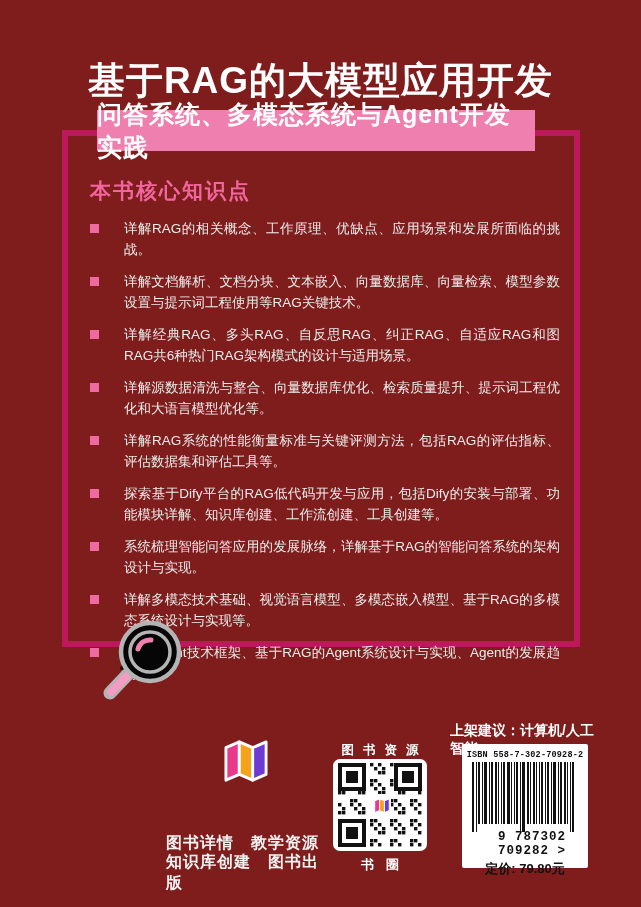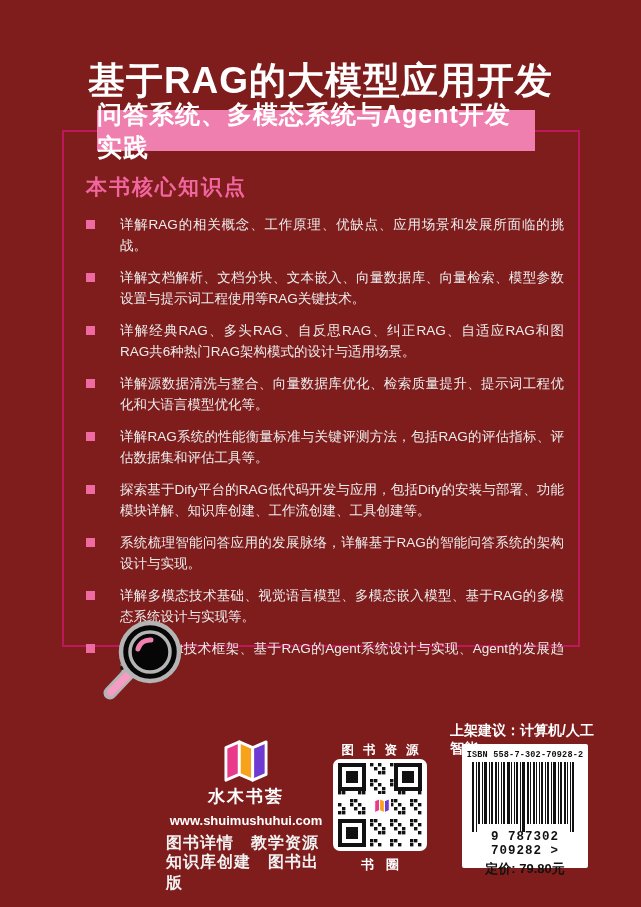--- a/index.html
+++ b/index.html
@@ -14,21 +14,21 @@
     color:#ffffff; font-size:37px; font-weight:800; letter-spacing:1px;
   }
   .subtitle-band {
     position:absolute; top:110px; left:97px; width:438px; height:41px;
     background:#ef7fae; z-index:3; display:flex; align-items:center; justify-content:center;
     color:#ffffff; font-size:25px; font-weight:700; letter-spacing:1px;
   }
   
   .kbox {
     position:absolute; left:62px; top:130px; width:518px; height:517px;
-    border:2px solid #be185d; z-index:1;
+    border:6px solid #be185d; z-index:1;
   }
   .kbox-inner { padding:41px 14px 0 22px; }
   .kbox-heading {
     color:#f2669f; font-size:21px; font-weight:700; letter-spacing:2px; margin-bottom:13px;
   }
   .kbox ul { list-style:none; }
   .kbox li {
     position:relative; padding-left:34px; margin-bottom:11px;
     color:#ececec; font-size:13.5px; line-height:21px; text-align:justify;
   }
@@ -74,21 +74,21 @@
   .barcode-box {
     left:462px; top:744px; width:126px; height:124px; background:#ffffff; border-radius:2px;
     color:#111; text-align:center;
   }
   .isbn-line {
     position:absolute; top:6px; left:0; width:100%;
     font-family:"Liberation Mono", monospace; font-size:8.5px; font-weight:700; letter-spacing:0.2px;
   }
   .bars { position:absolute; top:18px; left:7px; }
   .barcode-digits {
-    position:absolute; top:86px; left:2px; width:122px;
+    position:absolute; top:86px; left:9px; width:122px;
     font-family:"Liberation Mono", monospace; font-size:12.5px; font-weight:700; letter-spacing:1px;
     text-align:center;
   }
   .price-line {
     position:absolute; top:104px; left:0; width:100%;
     font-size:13px; font-weight:700;margin-top:12px;
   }
 </style>
 </head>
 <body>
@@ -132,22 +132,20 @@
 
   <div class="abs pub-logo">
     <svg width="44" height="44" viewBox="0 0 46 46">
       <g stroke="#ffffff" stroke-width="3" stroke-linejoin="round">
         <polygon points="2,8 16,2 16,36 2,42" fill="#e8398b"></polygon>
         <polygon points="16,2 30,8 30,42 16,36" fill="#f7a21b"></polygon>
         <polygon points="30,8 44,2 44,36 30,42" fill="#6d3bd1"></polygon>
       </g>
     </svg>
   </div>
-  <div class="abs pub-name">水木书荟</div>
-  <div class="abs pub-site">www.shuimushuhui.com</div>
   <div class="abs pub-links">图书详情　教学资源</div>
   <div class="abs pub-links row2">知识库创建　图书出版</div>
 
   <div class="abs qr-label-top">图书资源</div>
   <div class="abs qr-box">
     <svg width="84" height="84" viewBox="0 0 84 84" fill="#111">
         <rect x="32" y="0" width="3.4" height="3.4"></rect>
         <rect x="40" y="0" width="3.4" height="3.4"></rect>
         <rect x="52" y="0" width="3.4" height="3.4"></rect>
         <rect x="36" y="4" width="3.4" height="3.4"></rect>

